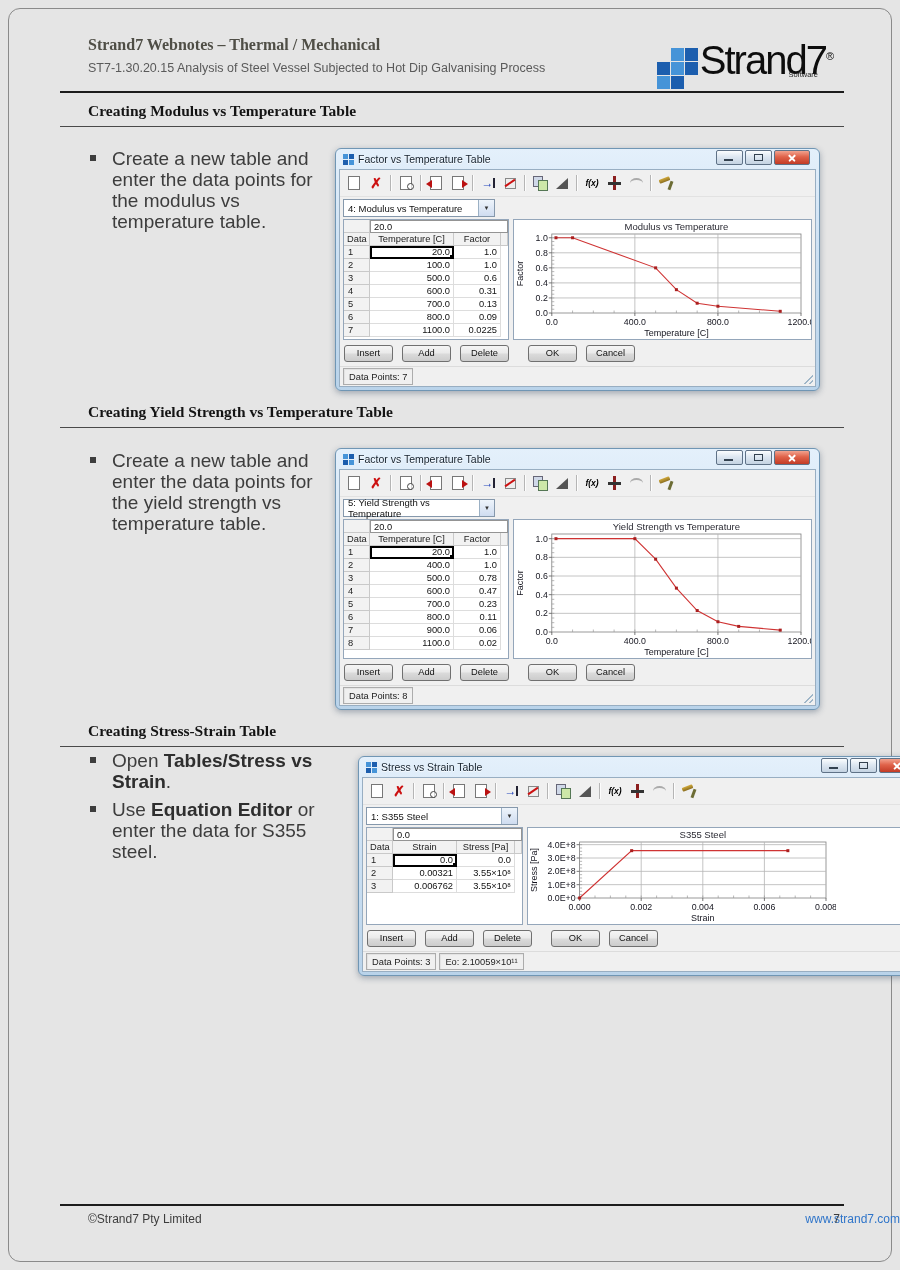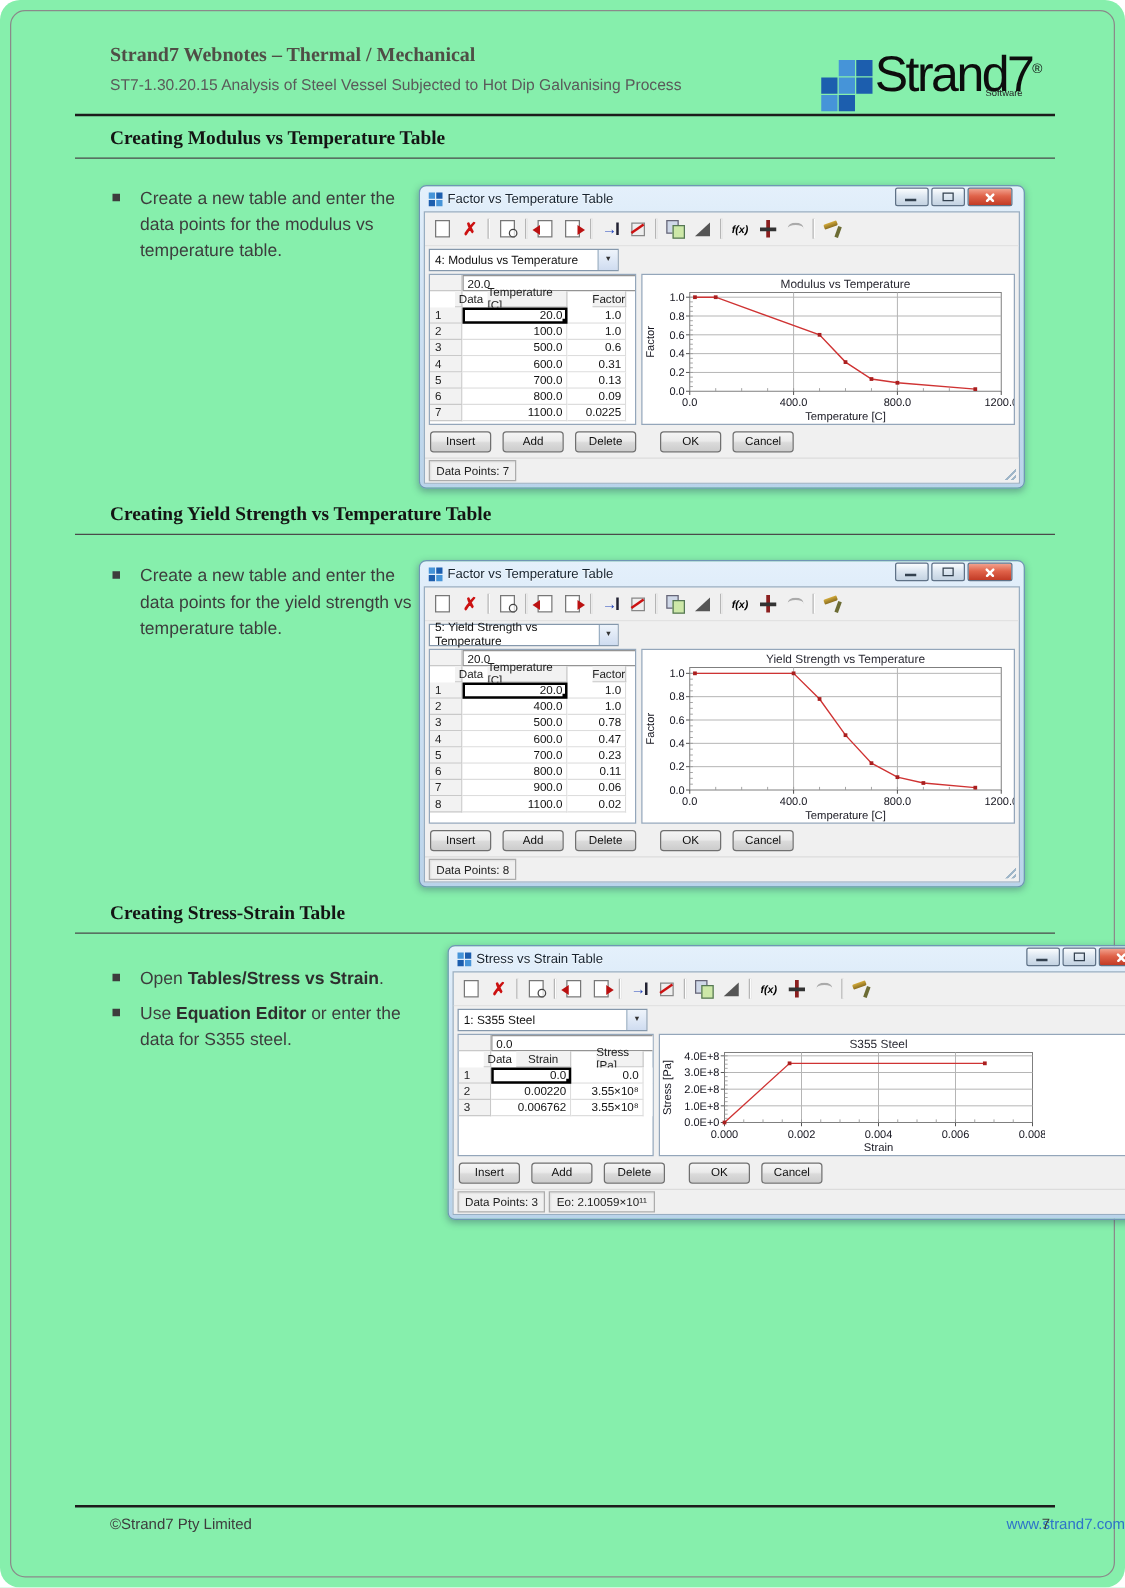--- a/index.html
+++ b/index.html
@@ -1,17 +1,17 @@
 <!DOCTYPE html>
 <html><head>
 <meta charset="utf-8">
 <style>
   html,body{margin:0;padding:0;background:#fff;}
-  #page{position:relative;width:900px;height:1270px;background:#86efac;overflow:hidden;
-        font-family:"Liberation Sans",sans-serif;color:#222;border-radius:16px;}
+  #page{position:relative;width:900px;height:1270px;background:#e5e5e5;overflow:hidden;
+        font-family:"Liberation Sans",sans-serif;color:#222;}
   .frame{position:absolute;inset:8px;border:1px solid #8a8a8a;border-radius:12px;pointer-events:none;}
 
   
   .h-title{position:absolute;left:88px;top:36px;font-family:"Liberation Serif",serif;
            font-weight:bold;font-size:16px;color:#4f4e46;}
   .h-sub{position:absolute;left:88px;top:61px;font-size:12.5px;color:#5a5a5a;}
   .logo{position:absolute;right:66px;top:40px;display:flex;align-items:flex-start;}
   .logo-sq{display:grid;grid-template-columns:repeat(3,13px);grid-auto-rows:13px;gap:1px;margin-top:8px;}
   .logo-sq i{display:block;}
   .lq-l{background:#4694d8;} .lq-d{background:#1c5eae;} .lq-e{background:transparent;}
@@ -20,21 +20,21 @@
   .logo-sub{position:absolute;right:16px;bottom:2px;font-size:7.5px;letter-spacing:0;color:#222;}
   .rule{position:absolute;left:60px;width:784px;background:#1c1c1c;}
   .rule-top{top:91px;height:2px;}
   .rule-foot{top:1204px;height:2px;}
 
   
   .sec-head{position:absolute;left:88px;font-family:"Liberation Serif",serif;font-weight:bold;
             font-size:15.5px;color:#141414;}
   .sec-rule{position:absolute;left:60px;width:784px;height:1px;background:#4a4a4a;}
   .bullets{position:absolute;left:88px;width:245px;margin:0;padding:0;list-style:none;}
-  .bullets li{position:relative;padding-left:24px;margin-bottom:7px;font-size:14px;
+  .bullets li{position:relative;padding-left:24px;margin-bottom:7px;font-size:19px;
               line-height:21px;color:#3d3d3d;}
   .bmark{position:absolute;left:2px;top:7px;width:6px;height:6px;background:#3d3d3d;}
   .btext .b{font-weight:bold;color:#2e2e2e;}
 
   
   .dialog{position:absolute;box-sizing:border-box;border:1px solid #7096b4;border-radius:6px;
           background:linear-gradient(180deg,#e4f0fb 0%,#cfe2f4 40%,#b9d3ea 100%);
           padding:0 3px 3px 3px;box-shadow:0 2px 6px rgba(50,70,95,.4);}
   .titlebar{height:20px;display:flex;align-items:center;gap:4px;padding:0 2px;justify-content:flex-end;}
   .app-ico{display:grid;grid-template-columns:5px 5px;grid-auto-rows:5px;gap:1px;margin-left:2px;}
@@ -92,21 +92,21 @@
          background:linear-gradient(#eef4fb,#cfdcf0);border-left:1px solid #9bb0c4;font-size:6px;color:#333;}
 
   
   .content{flex:1;display:flex;gap:4px;padding:0 3px;min-height:0;}
   .tablepanel{box-sizing:border-box;background:#fff;border:1px solid #94a6ba;overflow:hidden;}
   .grid{display:grid;font-size:9.3px;color:#111;}
   .grid>div{box-sizing:border-box;height:13px;display:flex;align-items:center;}
   .c-blank{height:15px;background:#f2f2f2;border-right:1px solid #c9c9c9;border-bottom:1px solid #c9c9c9;}
   .c-edit{height:15px;grid-column:2 / -1;background:#fff;border:1px solid #949494;padding-left:3px;}
   .c-head{background:#f2f2f2;border-right:1px solid #c9c9c9;border-bottom:1px solid #c9c9c9;
-          justify-content:center;color:#222;margin-left:20px;}
+          justify-content:center;color:#222;}
   .h-left{justify-content:flex-start;padding-left:3px;}
   .c-num{background:#f2f2f2;border-right:1px solid #c9c9c9;border-bottom:1px solid #c9c9c9;padding-left:4px;color:#222;}
   .c-data{justify-content:flex-end;padding-right:3px;border-right:1px solid #ddd;border-bottom:1px solid #ddd;background:#fff;}
   .c-fill{background:#fff;}
   .sel{outline:2px solid #000;outline-offset:-2px;position:relative;z-index:1;}
   .sel::after{content:"";position:absolute;right:0;bottom:0;width:3px;height:3px;background:#000;}
   .chartpanel{flex:1;background:#fff;border:1px solid #94a6ba;position:relative;min-width:0;}
   .chartbox{position:absolute;inset:0;}
 
   
@@ -163,21 +163,21 @@
     </ul>
 
   <div class="sec-head" style="top:403px">Creating Yield Strength vs Temperature Table</div>
   <div class="sec-rule" style="top:427px"></div>
   <ul class="bullets" style="top:450px">
       <li><span class="bmark"></span><span class="btext"><span>Create a new table and enter the data points for the yield strength vs temperature table.</span></span></li>
     </ul>
 
   <div class="sec-head" style="top:722px">Creating Stress-Strain Table</div>
   <div class="sec-rule" style="top:746px"></div>
-  <ul class="bullets" style="top:772px">
+  <ul class="bullets" style="top:750px">
       <li><span class="bmark"></span><span class="btext"><span>Open </span><span class="b">Tables/Stress vs Strain</span><span>.</span></span></li>
       <li><span class="bmark"></span><span class="btext"><span>Use </span><span class="b">Equation Editor</span><span> or enter the data for S355 steel.</span></span></li>
     </ul>
 
   <div class="dialog" style="left:335px;top:148px;width:485px;height:243px">
     <div class="titlebar">
       <span class="app-ico">
           <i class="ai1"></i>
           <i class="ai2"></i>
           <i class="ai2"></i>
@@ -576,21 +576,21 @@
               <div class="c-edit">0.0</div>
               <div class="c-head h-left">Data</div>
               <div class="c-head">Strain</div>
               <div class="c-head">Stress [Pa]</div>
               <div class="c-head"></div>
               <div class="c-num">1</div>
               <div class="c-data sel">0.0</div>
               <div class="c-data">0.0</div>
               <div class="c-fill"></div>
               <div class="c-num">2</div>
-              <div class="c-data">0.00220</div>
+              <div class="c-data">0.00321</div>
               <div class="c-data">3.55×10⁸</div>
               <div class="c-fill"></div>
               <div class="c-num">3</div>
               <div class="c-data">0.006762</div>
               <div class="c-data">3.55×10⁸</div>
               <div class="c-fill"></div>
             </div>
           </div>
         <div class="chartpanel">
             <div class="chartbox"><svg width="308" height="96">

